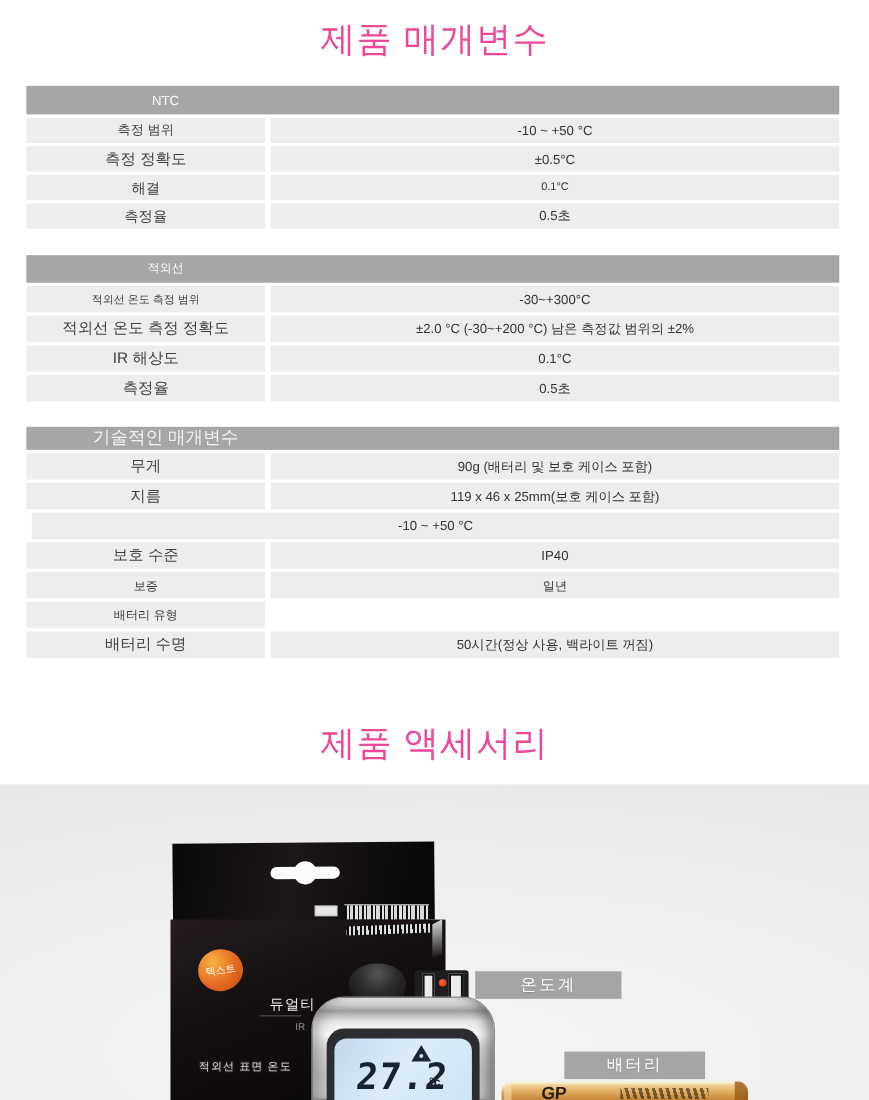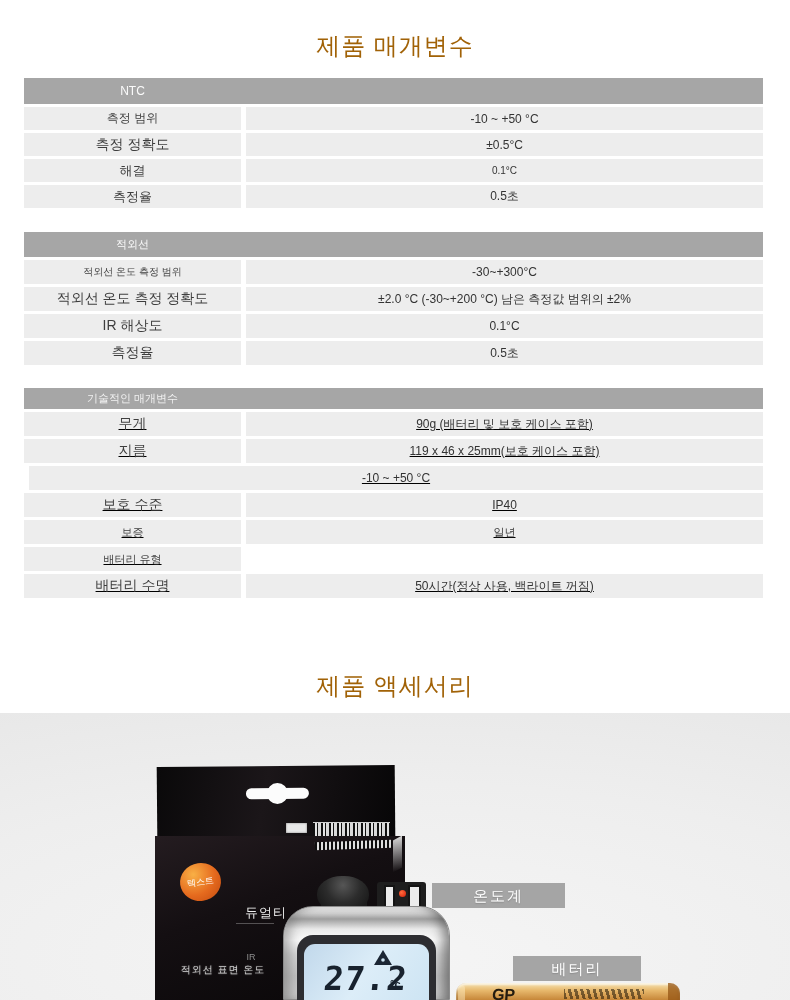--- a/index.html
+++ b/index.html
@@ -4,37 +4,37 @@
 <style>
   html,body{margin:0;padding:0;}
   body{
     width:790px;height:1000px;position:relative;overflow:hidden;
     background:#ffffff;
     font-family:"Liberation Sans","DejaVu Sans",sans-serif;
     -webkit-font-smoothing:antialiased;
   }
   .section-title{
     position:absolute;left:0;width:790px;text-align:center;
-    font-size:24px;font-weight:500;color:#a16207;letter-spacing:1px;margin-top:16px;
+    font-size:32px;font-weight:500;color:#ec4899;letter-spacing:1px;
   }
   #title-params{top:14px;}
   #title-accessories{top:654px;}
 
   
   .spec-table{position:absolute;left:24px;width:739px;}
   #t1{top:78px;}  #t2{top:232px;}  #t3{top:388px;}
-  .t-header{background:#a6a6a6;}
+  .t-header{background:#a6a6a6;padding-left:18px;}
   .t-header .ht{
     display:block;width:217px;text-align:center;color:#fbfbfb;
   }
   #t1 .t-header{height:26px;} #t1 .ht{line-height:26px;font-size:12px;}
   #t2 .t-header{height:25px;} #t2 .ht{line-height:25px;font-size:11px;}
-  #t3 .t-header{height:21px;} #t3 .ht{line-height:21px;font-size:11px;color:#f2f2f2;}
+  #t3 .t-header{height:21px;} #t3 .ht{line-height:21px;font-size:16px;color:#f2f2f2;}
   .t-row{display:flex;margin-top:3px;}
-  #t1 .t-row{height:23px;} #t2 .t-row{height:24px;} #t3 .t-row{height:24px;text-decoration:underline;}
+  #t1 .t-row{height:23px;} #t2 .t-row{height:24px;} #t3 .t-row{height:24px;}
   .t-label{
     width:217px;background:#ededed;display:flex;align-items:center;
     justify-content:center;font-size:13px;color:#3e3e3e;
   }
   .t-gap{width:5px;background:#ffffff;}
   .t-value{
     flex:1;background:#ededed;display:flex;align-items:center;
     justify-content:center;font-size:12px;color:#333333;
   }
   #t1 .t-row:nth-of-type(2) .t-label{font-size:12px;}
@@ -85,21 +85,21 @@
   .sticker{
     left:180px;top:150px;width:41px;height:38px;border-radius:50%;
     background:radial-gradient(circle at 35% 28%,#f9b045 0%,#e56a1e 55%,#c2490f 100%);
     transform:rotate(-8deg);
     display:flex;align-items:center;justify-content:center;
     font-size:9px;color:#ffffff;
   }
   .brand-line{left:236px;top:191px;width:60px;text-align:center;
     font-size:13px;color:#efefef;letter-spacing:1px;}
   .brand-rule{left:236px;top:210px;width:38px;height:1px;background:rgba(255,255,255,.28);}
-  .sub-line{left:236px;top:215px;width:30px;text-align:center;font-size:9px;color:#8f8f8f;margin-top:24px;}
+  .sub-line{left:258px;top:215px;width:30px;text-align:center;font-size:9px;color:#8f8f8f;}
   .product-line{left:174px;top:250px;width:98px;text-align:center;
     font-size:10px;color:#d4d4d4;letter-spacing:1px;text-shadow:0 0 2px rgba(255,255,255,.35);}
 
   .sensor-base{left:321px;top:178px;width:46px;height:22px;border-radius:5px;background:#1d1d1d;}
   .sensor-head{
     left:317px;top:163px;width:52px;height:37px;border-radius:48%;
     background:radial-gradient(circle at 50% 25%,#565656 0%,#2c2c2c 45%,#101010 100%);
   }
   .clip{left:377px;top:169px;width:49px;height:31px;border-radius:3px;background:#1e1e1e;}
   .clip .slot-a{left:7px;top:3px;width:11px;height:24px;background:#ececec;border:2px solid #141414;}

